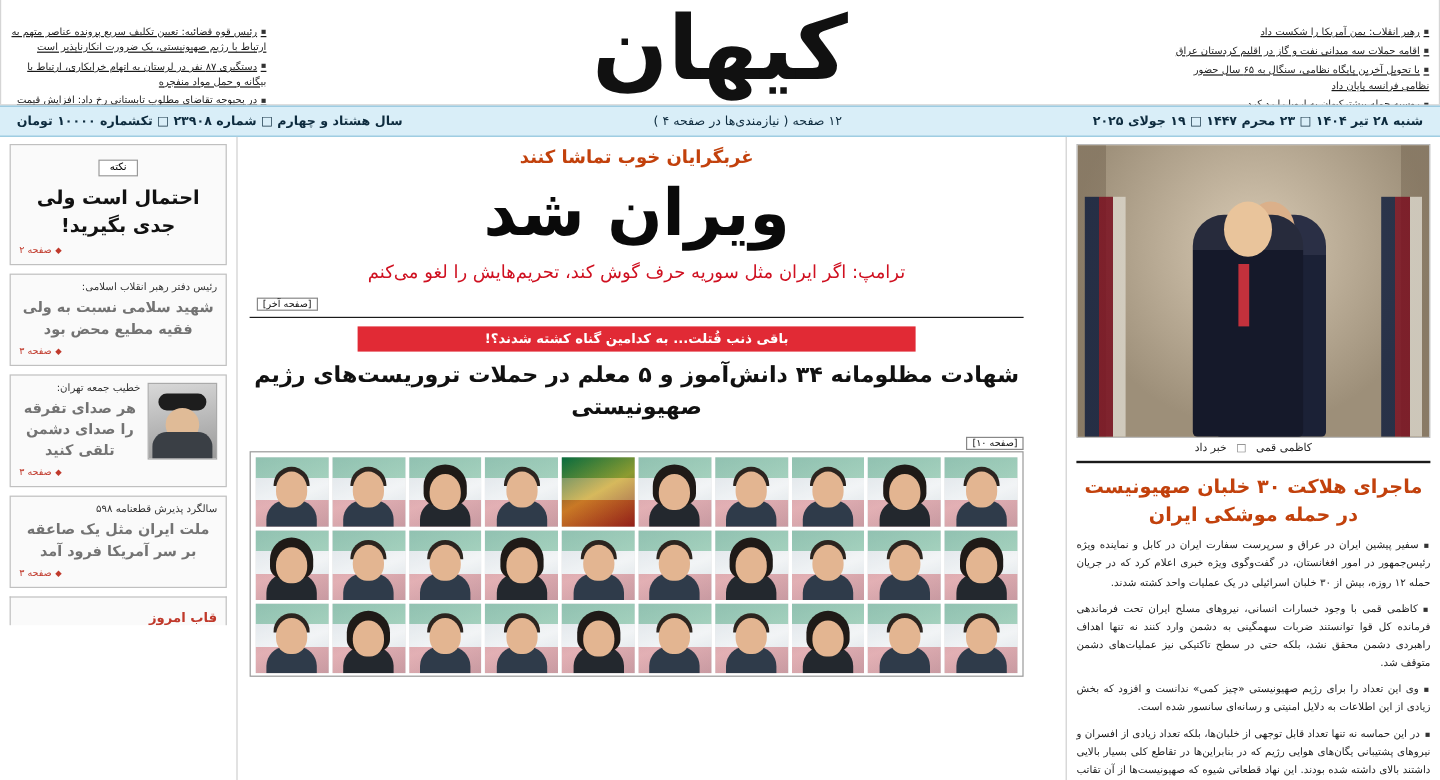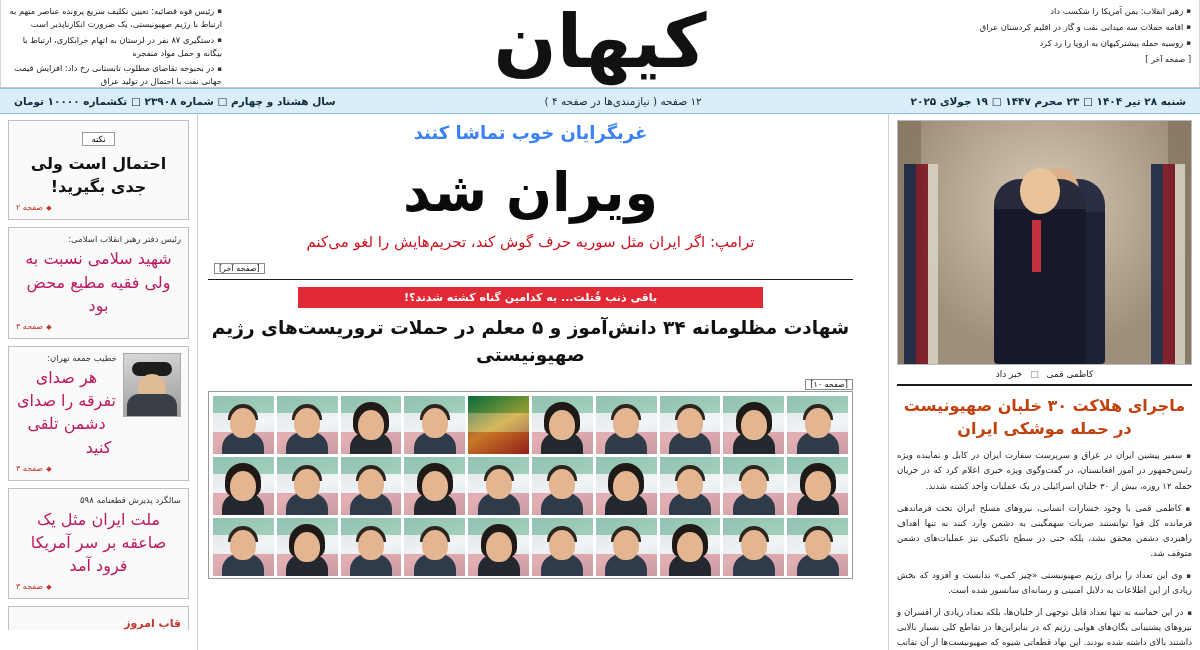--- a/index.html
+++ b/index.html
@@ -17,25 +17,26 @@
     direction: rtl;
   }
 
   
   .topstrip {
     display: flex;
     height: 88px;
     border-bottom: 1px solid #c9c9c9;
   }
   .topcol {
-    padding: 5px 8px 2px 8px;
+    padding: 20px 8px 2px 8px;
     font-size: 8.3px;
     line-height: 1.55;
     color: #1a1a1a;
     overflow: hidden;
+    text-decoration: underline;
   }
   .topcol.left  { width: 230px; border-left: 1px solid #d5d5d5; }
   .topcol.right { width: 230px; border-right: 1px solid #d5d5d5; text-align: right;}
   .topcol p { margin: 0 0 3px 0; }
   .bullet-sq::before {
     content: "\25AA";
     font-size: 7px;
     margin-left: 3px;
     color: #333;
     vertical-align: middle;
@@ -160,24 +161,24 @@
     font-size: 8px;
     color: #111;
     border: 1px solid #888;
     padding: 0 4px;
     margin-top: 2px;
   }
 
   
   .kicker {
     text-align: center;
-    font-size: 18px;
-    font-weight: bold;
-    color: #3b82f6;
-    margin: 2px 0 20px 0;
+    font-size: 15px;
+    font-weight: bold;
+    color: #c2410c;
+    margin: 2px 0 8px 0;
   }
   .main-head {
     text-align: center;
     font-size: 54px;
     font-weight: bold;
     color: #0a0a0a;
     line-height: 1.12;
     letter-spacing: -1px;
     margin: 0 0 8px 0;
   }
@@ -296,21 +297,21 @@
     float: right;
     margin: 0 0 4px 6px;
     background: linear-gradient(170deg,#d8d8d8,#9a9a9a);
     position: relative; overflow: hidden;
   }
   .cleric-photo .turban { position:absolute; top:8px; left:50%; transform:translateX(-50%); width:40px; height:14px; background:#1d1d1d; border-radius:10px;}
   .cleric-photo .fc { position:absolute; top:20px; left:50%; transform:translateX(-50%); width:28px; height:28px; border-radius:50%; background:#e0bb97;}
   .cleric-photo .bd { position:absolute; bottom:0; left:50%; transform:translateX(-50%); width:50px; height:22px; background:#3a3f45; border-radius:12px 12px 0 0;}
   .clearfix::after { content:""; display:block; clear:both; }
   .red-title {
-    font-size: 16px; font-weight: normal; color:#be185d; line-height:1.45; text-align:center;
+    font-size: 12px; font-weight: bold; color:#737373; line-height:1.45; text-align:center;
   }
   .bottom-partial {
     border: 1px solid #c0c0c0;
     border-bottom: none;
     background: #fafafa;
     padding: 5px 7px;
     height: 24px;
     overflow: hidden;
   }
   .bottom-partial .t { font-size: 11px; font-weight: bold; color:#c0392b; }
@@ -318,20 +319,21 @@
 </head>
 <body>
 
 <div class="page">
 
   <div class="topstrip">
 
     <div class="topcol right">
       <p class="bullet-sq">رهبر انقلاب: یمن آمریکا را شکست داد</p>
       <p class="bullet-sq">اقامه حملات سه میدانی نفت و گاز در اقلیم کردستان عراق</p>
+      <p class="bullet-sq">با تحویل آخرین پایگاه نظامی، سنگال به ۶۵ سال حضور نظامی فرانسه پایان داد</p>
       <p class="bullet-sq">روسیه حمله پیشتر‌کیهان به اروپا را رد کرد</p>
       <div class="pagemark" style="text-align:right">[ صفحه آخر ]</div>
     </div>
 
     <div class="masthead">
       <div class="logo">کیهان</div>
     </div>
 
     <div class="topcol left">
       <p class="bullet-sq">رئیس قوه قضائیه: تعیین تکلیف سریع پرونده عناصر متهم به ارتباط با رژیم صهیونیستی، یک ضرورت انکارناپذیر است</p>

